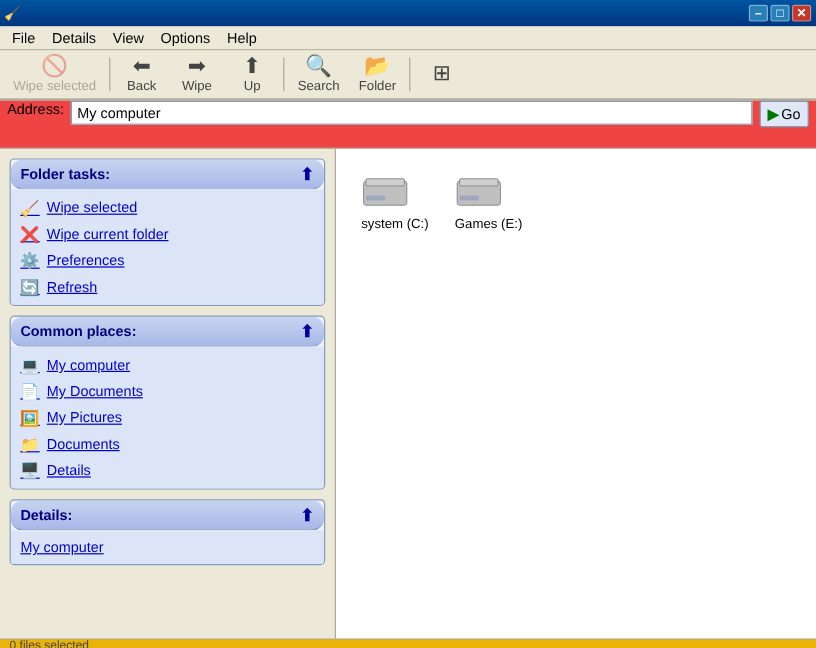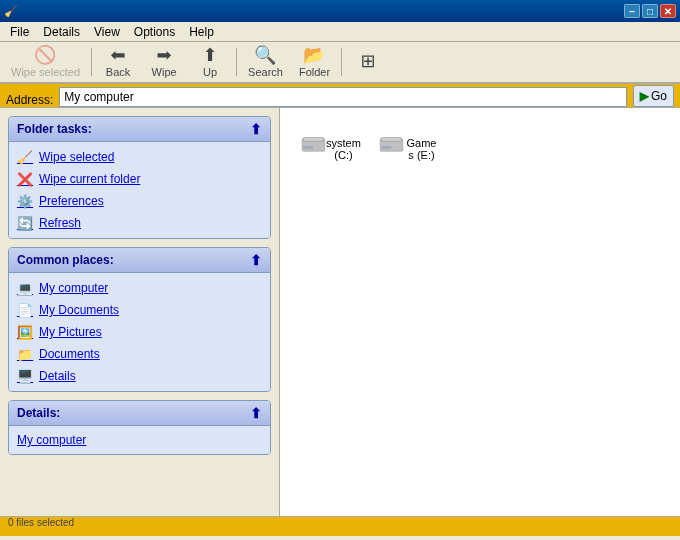--- a/index.html
+++ b/index.html
@@ -93,25 +93,25 @@
       color: #444;
     }
     .toolbar-btn.disabled { opacity: 0.4; cursor: default; }
     .toolbar-icon {
       font-size: 18px;
       line-height: 1;
     }
 
     
     #address-bar {
-      background: #eab308;
+      background: #ef4444;
       border-bottom: 1px solid #b0a898;
-      height: 24px;
-      display: flex;
-      align-items: flex-end;
+      height: 40px;
+      display: flex;
+      align-items: flex-start;
       padding: 0 6px;
       gap: 6px;
     }
     #address-label {
       font-size: 12px;
       color: #000;
       white-space: nowrap;
     }
     #address-input {
       flex: 1;
@@ -163,20 +163,21 @@
     .panel-header {
       background: linear-gradient(to bottom, #c8d4f0, #a8b8e8);
       padding: 4px 8px;
       display: flex;
       justify-content: space-between;
       align-items: center;
       font-weight: bold;
       font-size: 12px;
       color: #000080;
       border-bottom: 1px solid #7f9db9;
+      border-radius: 10px;
     }
     .panel-collapse-btn {
       cursor: pointer;
       color: #0000a0;
       font-size: 14px;
       font-weight: bold;
     }
     .panel-body {
       padding: 6px 8px;
       display: flex;
@@ -214,22 +215,22 @@
     #file-area {
       flex: 1;
       padding: 16px;
       display: flex;
       flex-wrap: wrap;
       align-content: flex-start;
       gap: 8px;
     }
     .file-item {
       display: flex;
-      flex-direction: row;
-      align-items: flex-end;
+      flex-direction: column;
+      align-items: flex-start;
       width: 70px;
       cursor: pointer;
       padding: 4px;
       border: 1px solid transparent;
       border-radius: 2px;
     }
     .file-item-label {
       font-size: 11px;
       text-align: center;
       color: #000;

